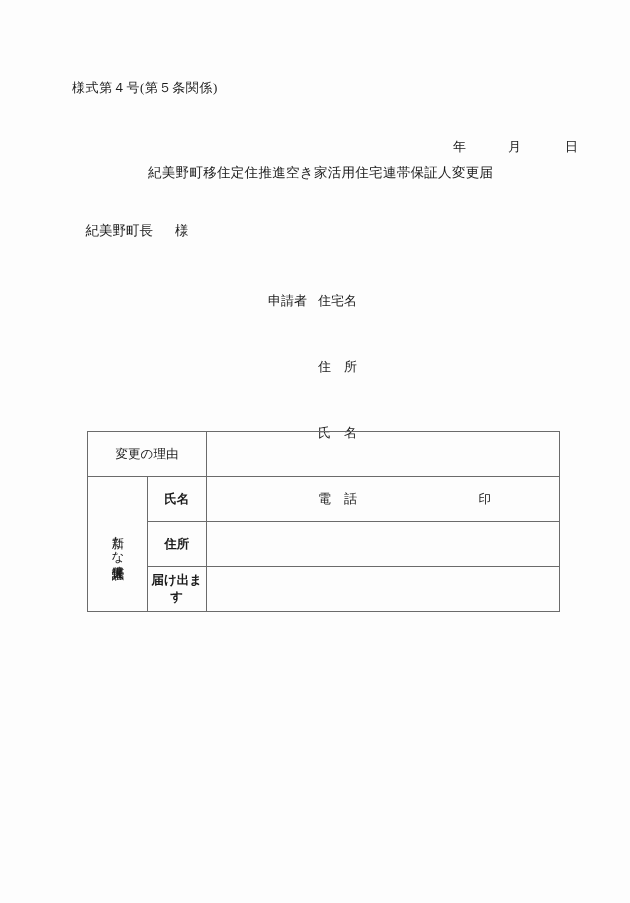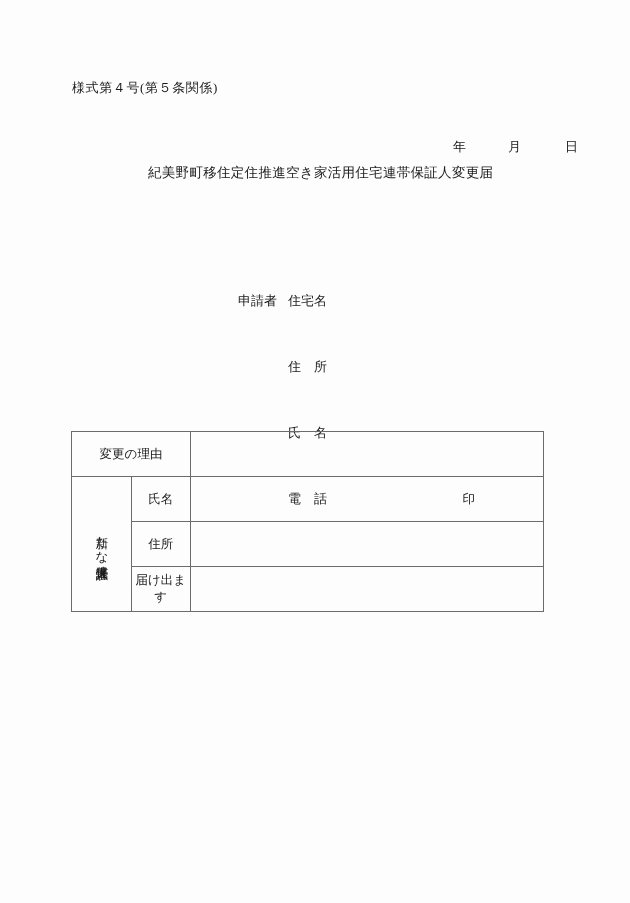--- a/index.html
+++ b/index.html
@@ -53,21 +53,21 @@
   
   .addressee {
     left: 72px;
     top: 206px;
     font-size: 13.5px;
   }
   .addressee .sama { margin-left: 22px; }
 
   
   .applicant {
-    left: 238px;
+    left: 268px;
     top: 246px;
     font-size: 13px;
     line-height: 22px;
   }
   .applicant .row { display: block; height: 22px; }
   .applicant .lbl-applicant {
     display: inline-block;
     width: 50px;
   }
   .applicant .indent {
@@ -87,36 +87,36 @@
     line-height: 27px;
     text-align: justify;
     white-space: normal;
   }
   .body-para .l1 { display: block; text-indent: 26px; }
   .body-para .l2 { display: block; }
 
   
   .form-table {
     position: absolute;
-    left: 71px;
+    left: 87px;
     top: 431px;
     width: 470px;
     border-collapse: collapse;
     table-layout: fixed;
   }
   .form-table td {
     border: 1px solid #6b6b6b;
     font-size: 12.5px;
     padding: 0;
     vertical-align: middle;
     text-align: center;
   }
   .c-reason-label { width: 118px; height: 44px; }
   .c-vert { width: 41px; }
-  .c-sub { width: 77px; }
+  .c-sub { width: 77px; font-weight: bold; }
   .c-value { width: 352px; }
 
   .row-h { height: 45px; }
 
   .vert-label {
     writing-mode: vertical-rl;
     text-orientation: upright;
     display: inline-block;
     font-size: 12.5px;
     line-height: 1.08;
@@ -152,20 +152,23 @@
 <div class="page">
 
   <div class="abs form-no">様式第４号(第５条関係)</div>
 
   <div class="abs doc-title">紀美野町移住定住推進空き家活用住宅連帯保証人変更届</div>
 
   <div class="abs date-line">
     <span class="d-y">年</span><span class="d-m">月</span><span class="d-d">日</span>
   </div>
 
+  <div class="abs addressee">
+    <span>紀美野町長</span><span class="sama">様</span>
+  </div>
 
   <div class="abs applicant">
     <span class="row"><span class="lbl-applicant">申請者</span><span class="fld">住宅名</span></span>
     <span class="row"><span class="indent"></span><span class="fld">住　所</span></span>
     <span class="row"><span class="indent"></span><span class="fld">氏　名</span></span>
     <span class="row"><span class="indent"></span><span class="fld">電　話</span></span>
   </div>
 
   <div class="abs body-para">
   </div>

